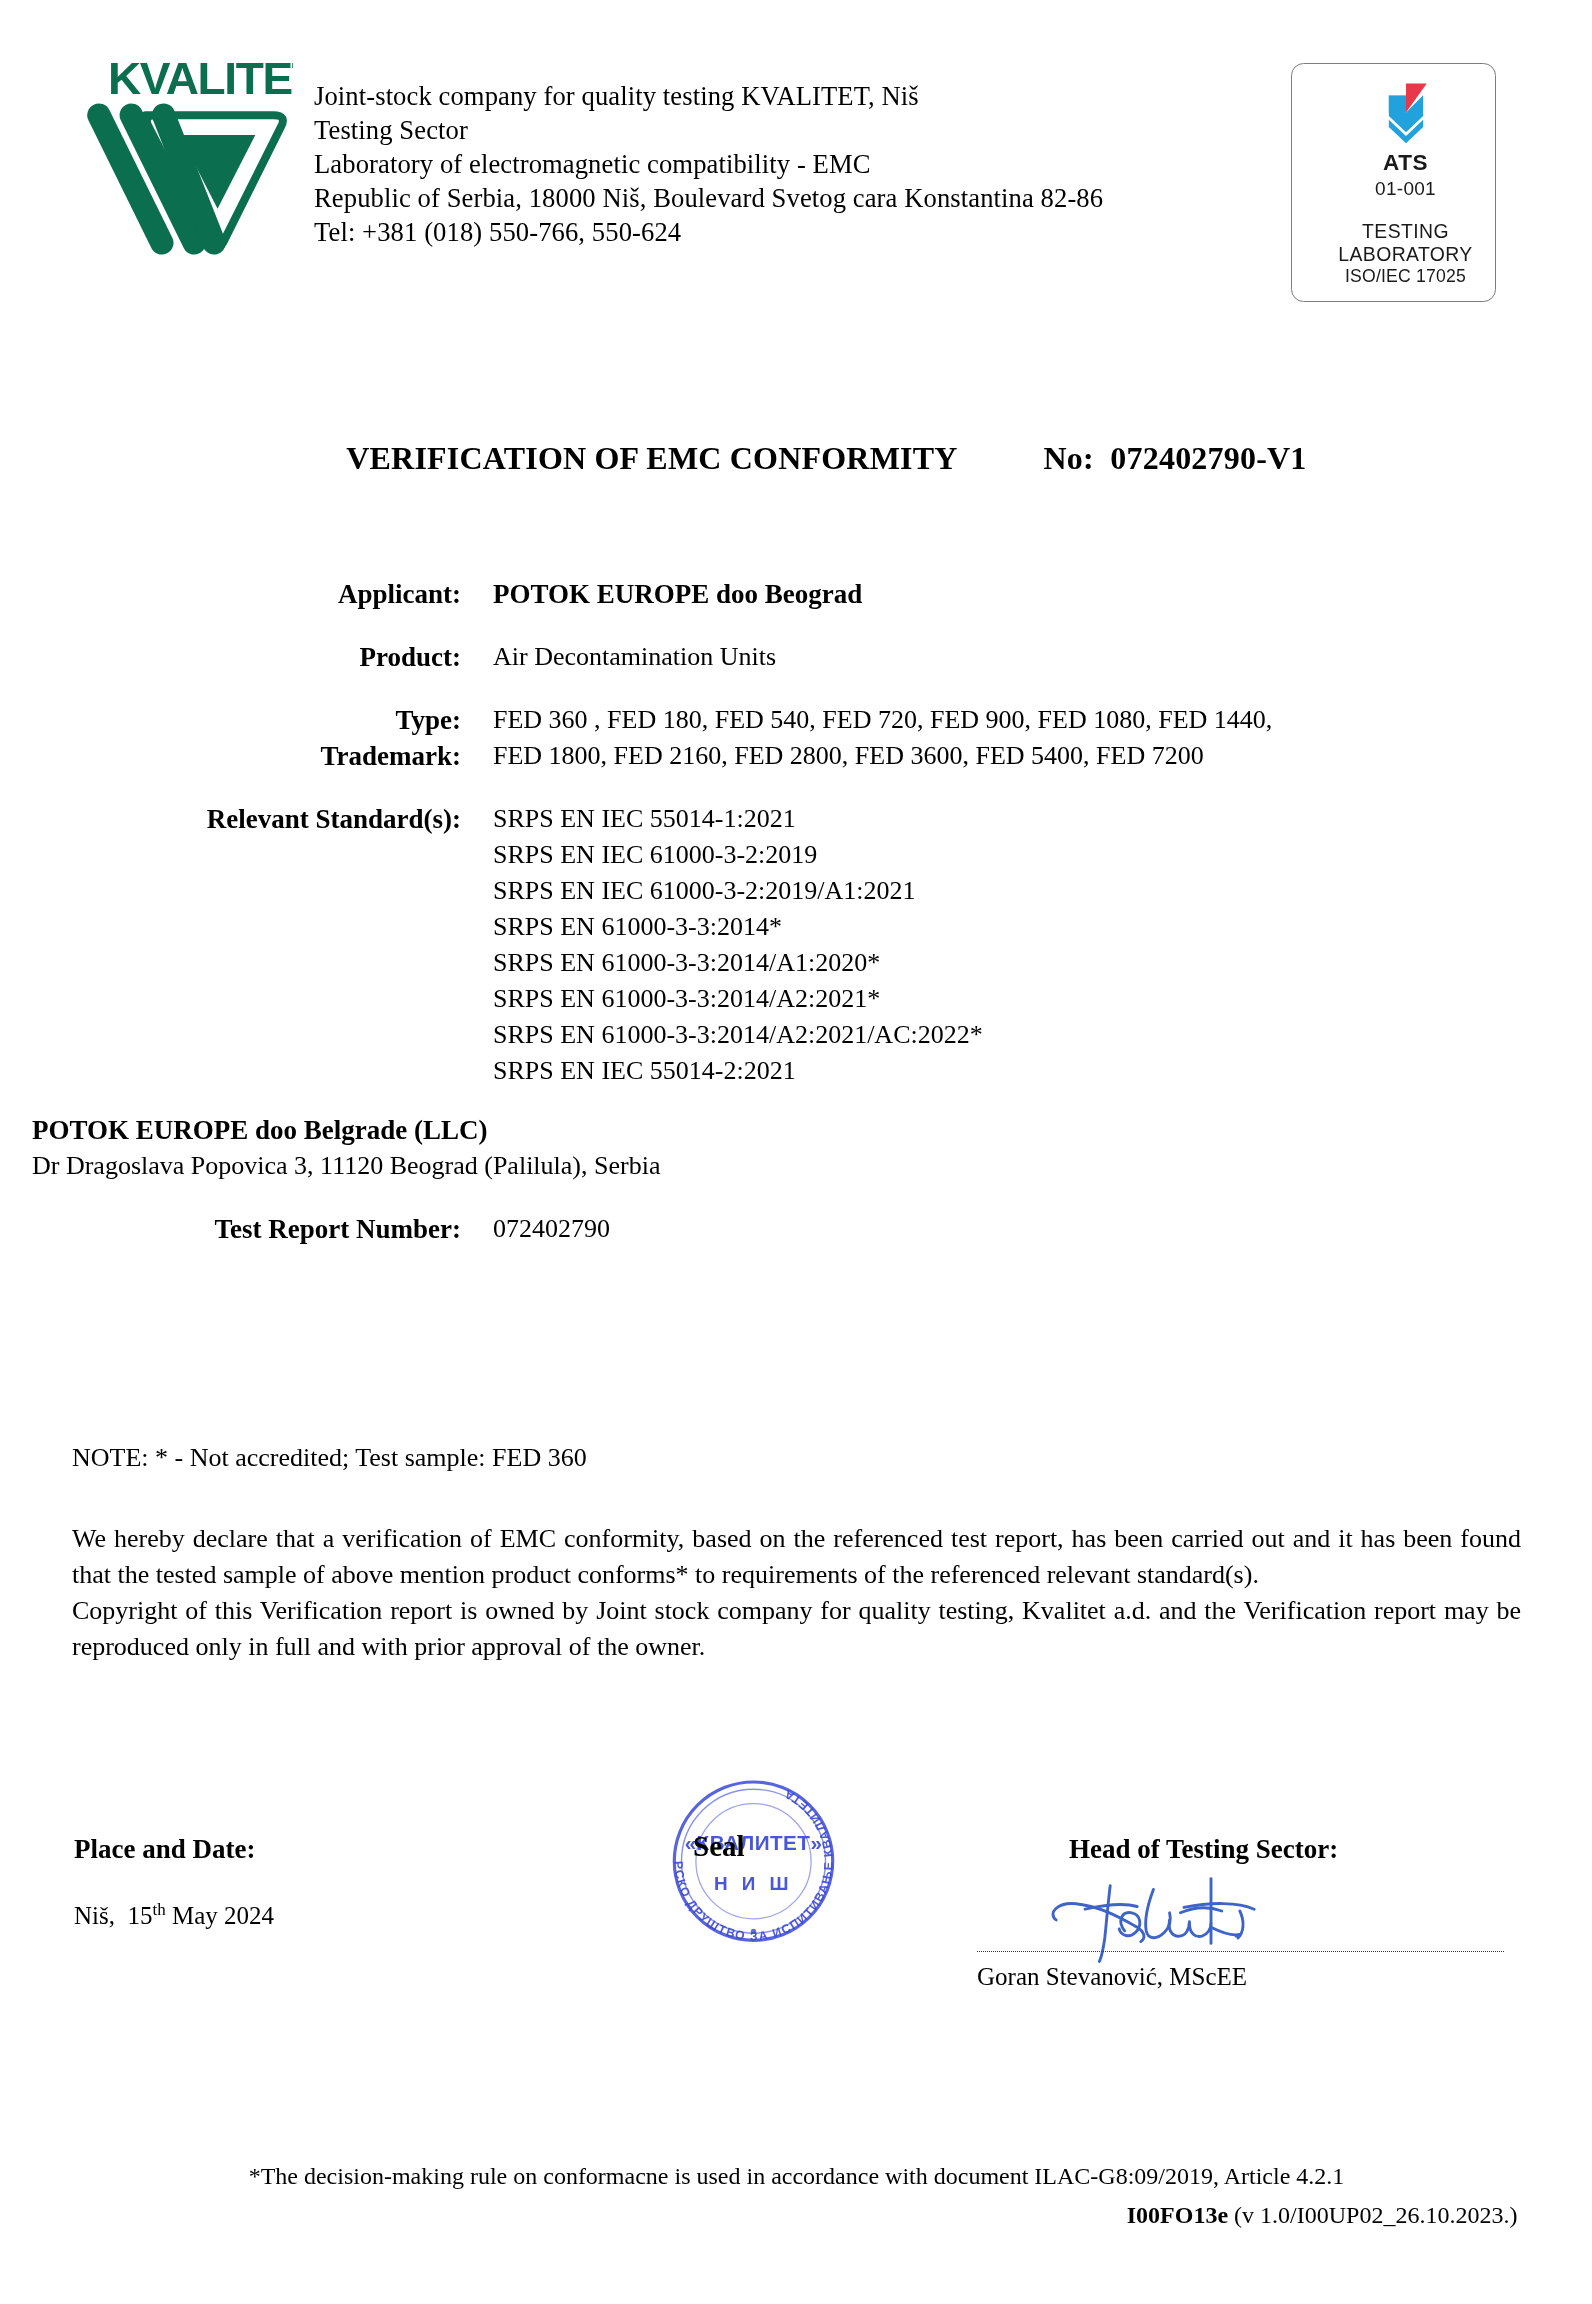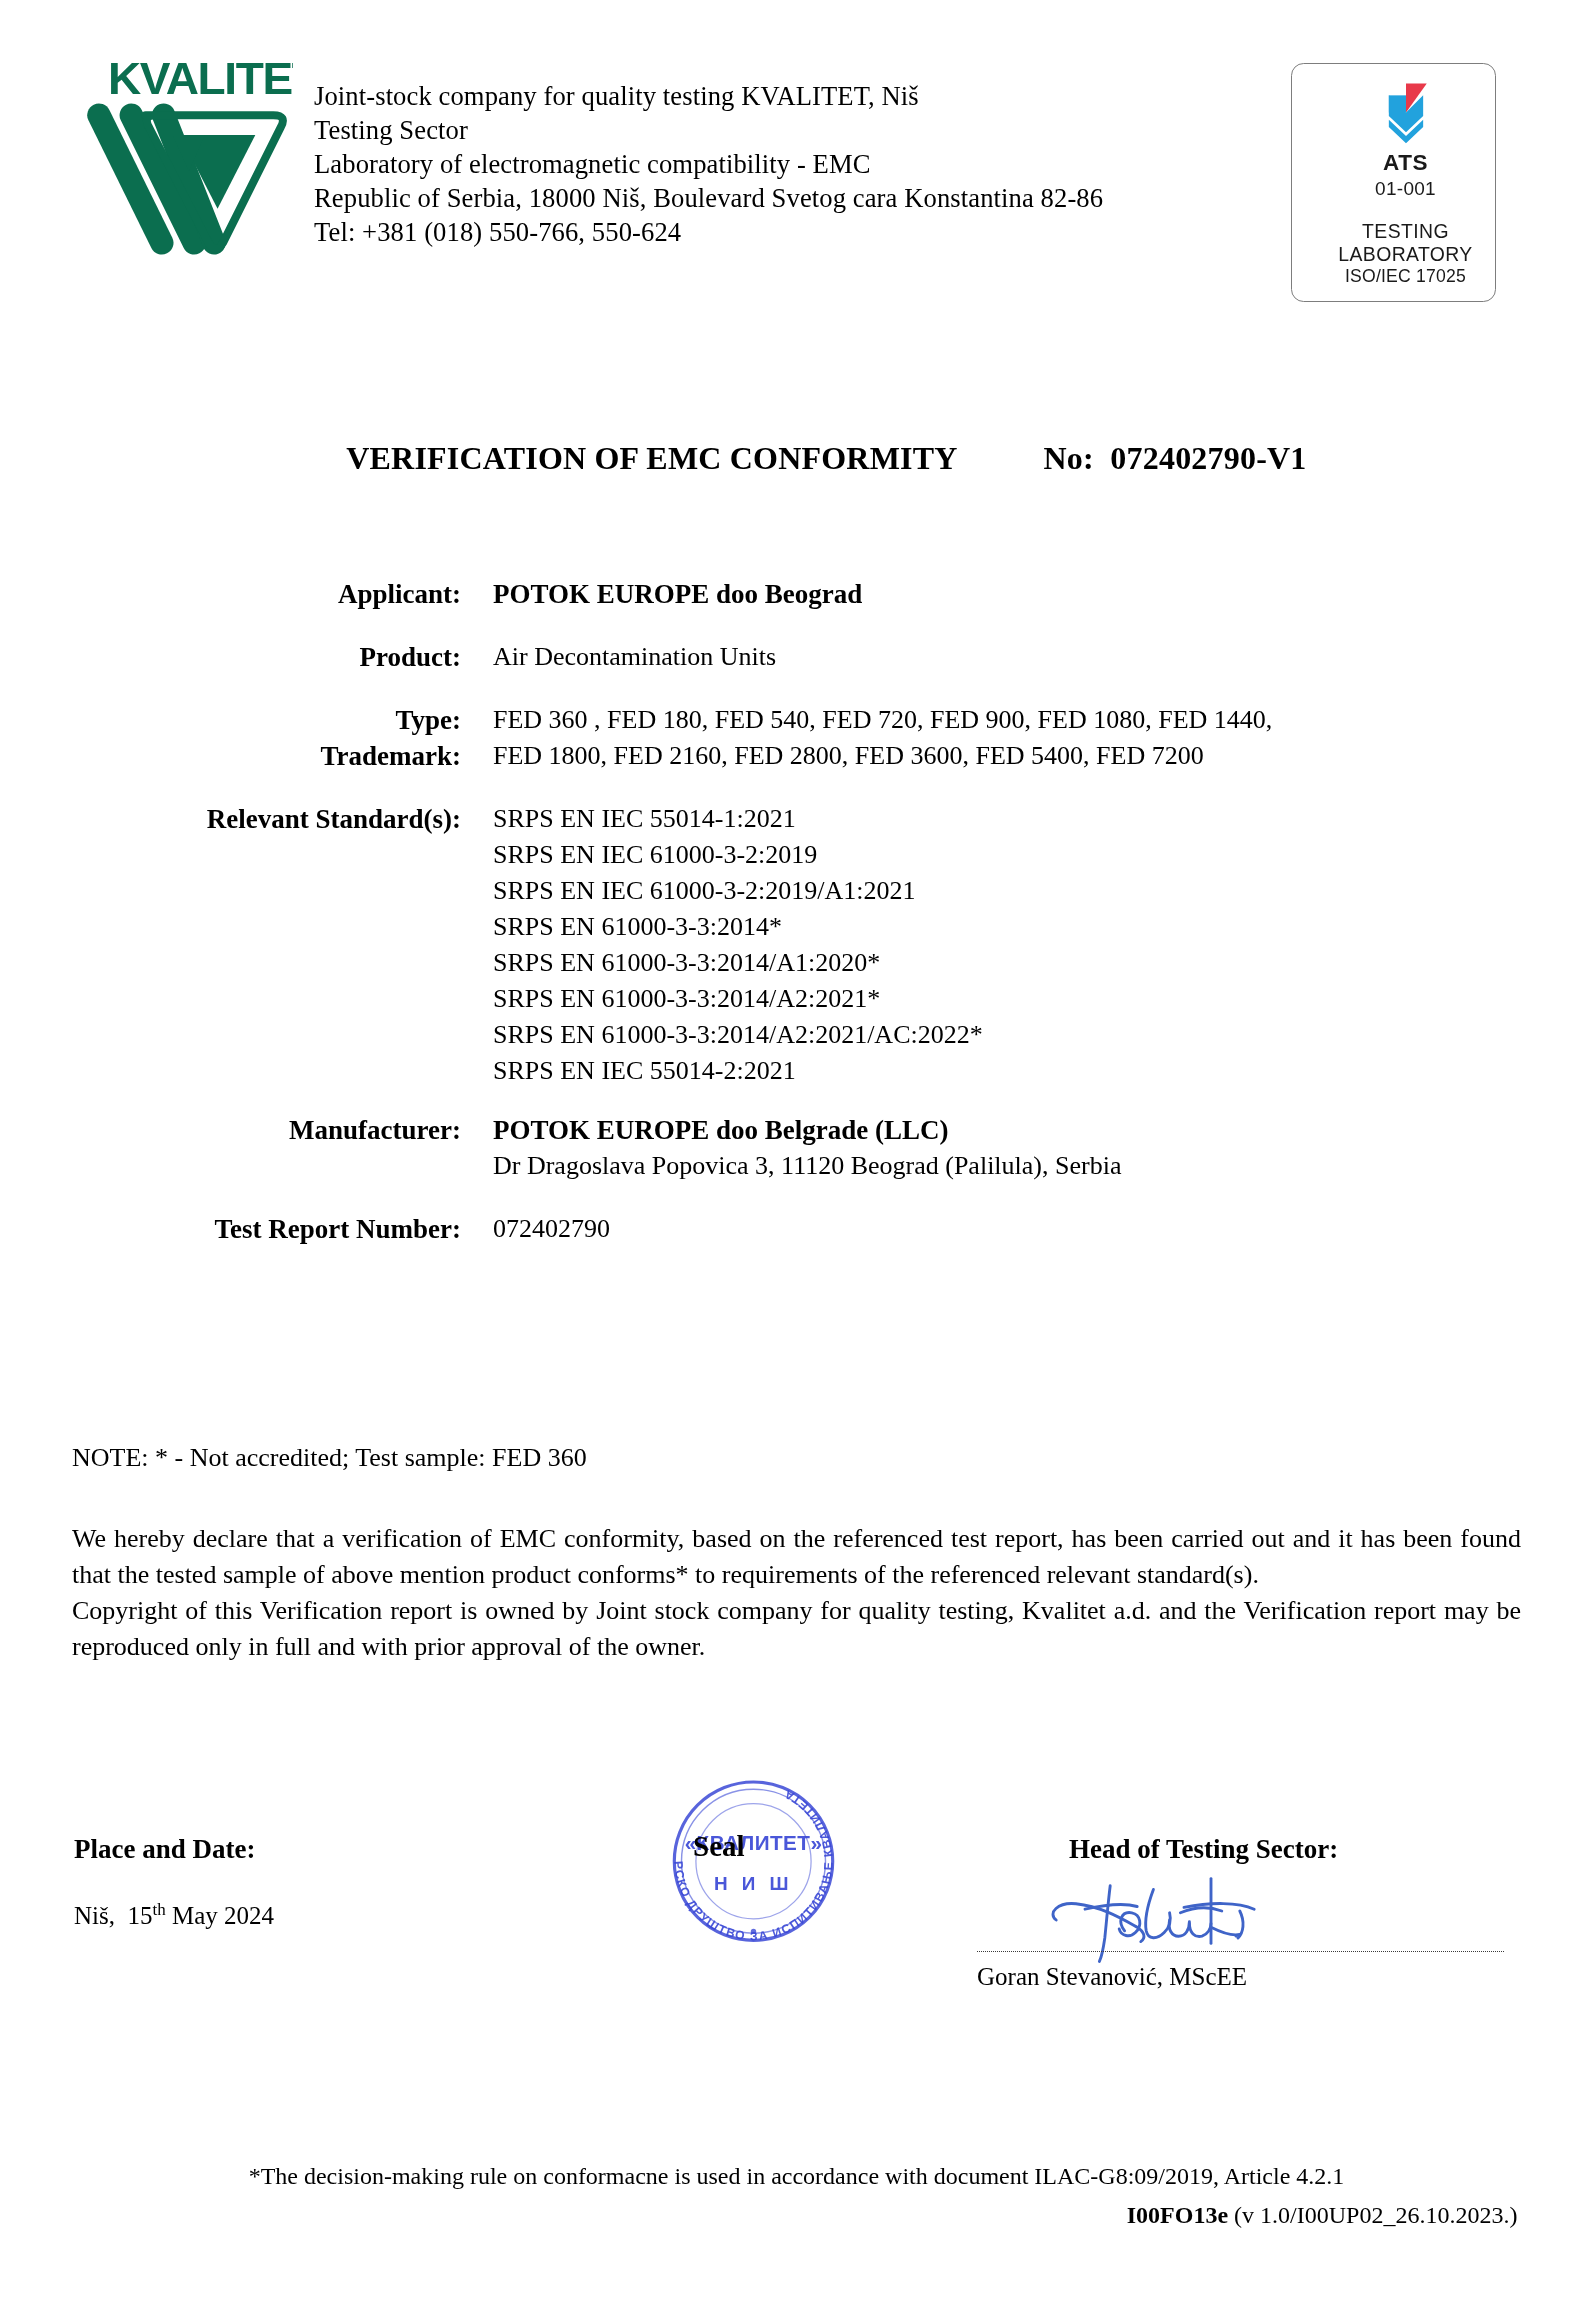--- a/index.html
+++ b/index.html
@@ -379,21 +379,20 @@
         <div class="line">SRPS EN 61000-3-3:2014/A1:2020*</div>
         <div class="line">SRPS EN 61000-3-3:2014/A2:2021*</div>
         <div class="line">SRPS EN 61000-3-3:2014/A2:2021/AC:2022*</div>
         <div class="line">SRPS EN IEC 55014-2:2021</div>
       </div>
     </div>
 
     <div class="gap-26"></div>
 
     <div class="field-row">
-      <div class="field-label">Manufacturer:</div>
       <div class="field-value">
         <div class="line strong">POTOK EUROPE doo Belgrade (LLC)</div>
         <div class="line">Dr Dragoslava Popovica 3, 11120 Beograd (Palilula), Serbia</div>
       </div>
     </div>
 
     <div class="gap-30"></div>
 
     <div class="field-row">
       <div class="field-label">Test Report Number:</div>

